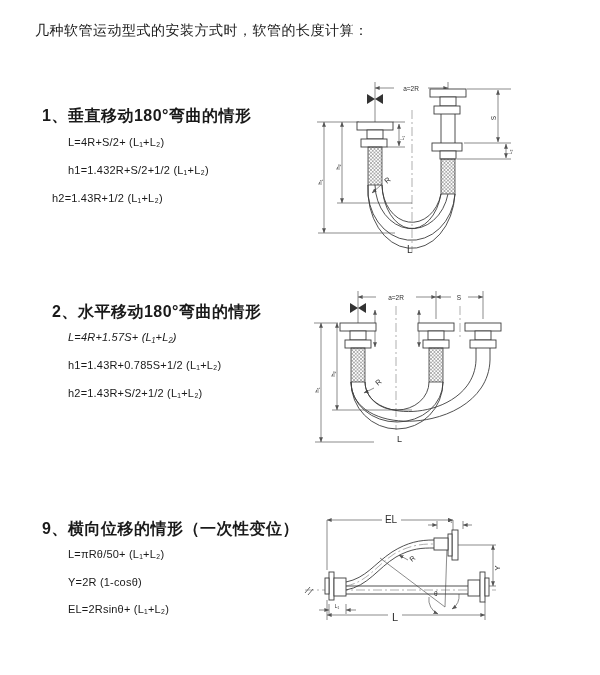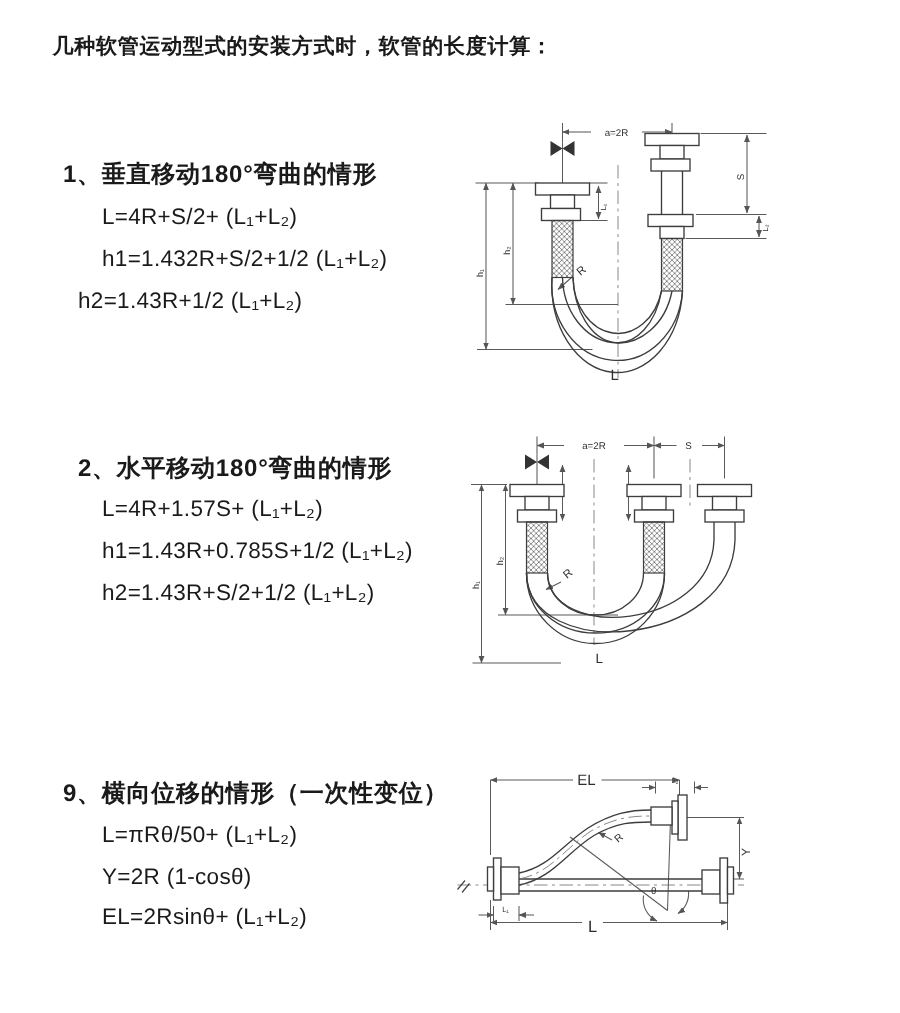--- a/index.html
+++ b/index.html
@@ -1,23 +1,23 @@
 <!DOCTYPE html>
 <html><head>
 <meta charset="utf-8">
 <style>
   html,body{margin:0;padding:0;}
   body{
     width:600px;height:675px;background:#ffffff;position:relative;
     font-family:"Liberation Sans",sans-serif;color:#1a1a1a;overflow:hidden;
   }
   .abs{position:absolute;}
-  .doc-title{font-size:14px;font-weight:bold;letter-spacing:0.5px;}
+  .doc-title{font-size:14px;font-weight:normal;letter-spacing:0.5px;}
   .heading{font-size:16px;font-weight:bold;letter-spacing:0.5px;}
-  .formula{font-size:15px;letter-spacing:0.2px;white-space:nowrap;}
+  .formula{font-size:11px;letter-spacing:0.2px;white-space:nowrap;}
   svg{overflow:visible;}
   svg .dim{stroke:#5a5a5a;stroke-width:0.7;fill:none;}
   svg .hose{stroke:#3d3d3d;stroke-width:0.9;fill:none;}
   svg .fit{fill:#ffffff;stroke:#3d3d3d;stroke-width:0.9;}
   svg .cl{stroke:#7a7a7a;stroke-width:0.6;fill:none;stroke-dasharray:9 3 2 3;}
   svg text{fill:#2e2e2e;font-family:"Liberation Sans",sans-serif;}
 </style>
 </head>
 <body>
 
@@ -97,21 +97,21 @@
   <text transform="translate(7,110) rotate(-90)" font-size="6" text-anchor="middle">h₁</text>
   <text transform="translate(25,95) rotate(-90)" font-size="6" text-anchor="middle">h₂</text>
   <text transform="translate(89,66) rotate(-90)" font-size="5" text-anchor="middle">L₁</text>
   <text transform="translate(181,46) rotate(-90)" font-size="6.5" text-anchor="middle">S</text>
   <text transform="translate(197,80) rotate(-90)" font-size="5" text-anchor="middle">L₂</text>
   <text transform="translate(72,112) rotate(-40)" font-size="7.5">R</text>
   <text x="92" y="181" font-size="10">L</text>
 </svg>
 
 <div class="abs heading" style="left:52px;top:302px;">2、水平移动180°弯曲的情形</div>
-<div class="abs formula" style="left:68px;top:331px;">L=4R+1.57S+ (L₁+L₂)</div>
+<div class="abs formula" style="left:68px;top:331px;font-style:italic;">L=4R+1.57S+ (L₁+L₂)</div>
 <div class="abs formula" style="left:68px;top:359px;text-align:center;">h1=1.43R+0.785S+1/2 (L₁+L₂)</div>
 <div class="abs formula" style="left:68px;top:387px;">h2=1.43R+S/2+1/2 (L₁+L₂)</div>
 
 <svg class="abs" style="left:312px;top:282px;" width="230" height="175" viewBox="0 0 230 175">
   <defs>
     <marker id="arr2" viewBox="0 0 10 10" refX="9.5" refY="5" markerWidth="7" markerHeight="7" orient="auto-start-reverse">
       <path d="M0,1 L10,5 L0,9 z" fill="#555"></path>
     </marker>
     <pattern id="br2" width="3.5" height="3.5" patternUnits="userSpaceOnUse">
       <path d="M0,3.5 L3.5,0 M0,0 L3.5,3.5" stroke="#6a6a6a" stroke-width="0.5"></path>

